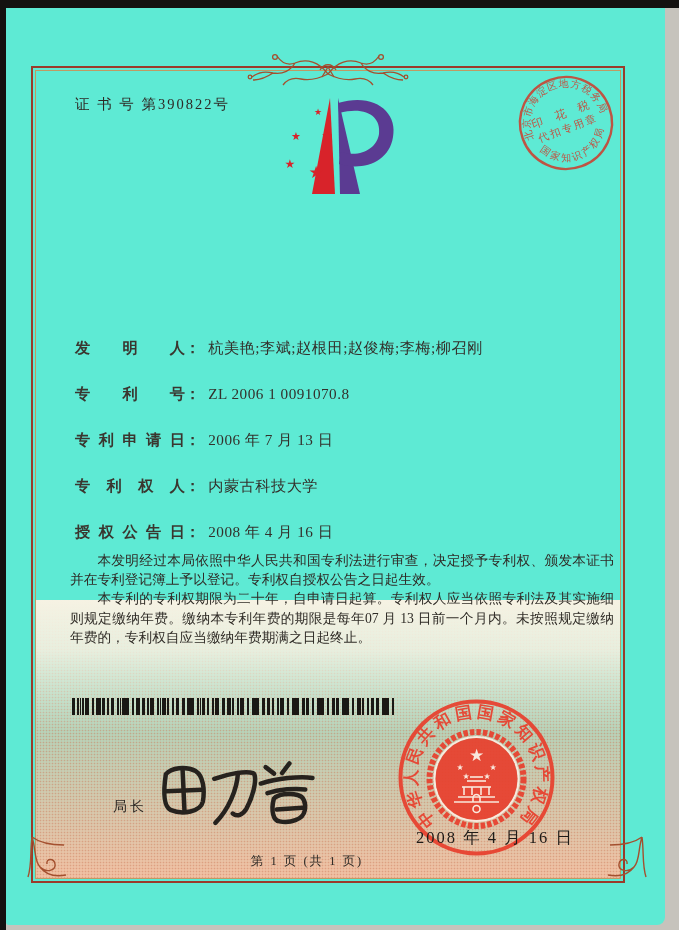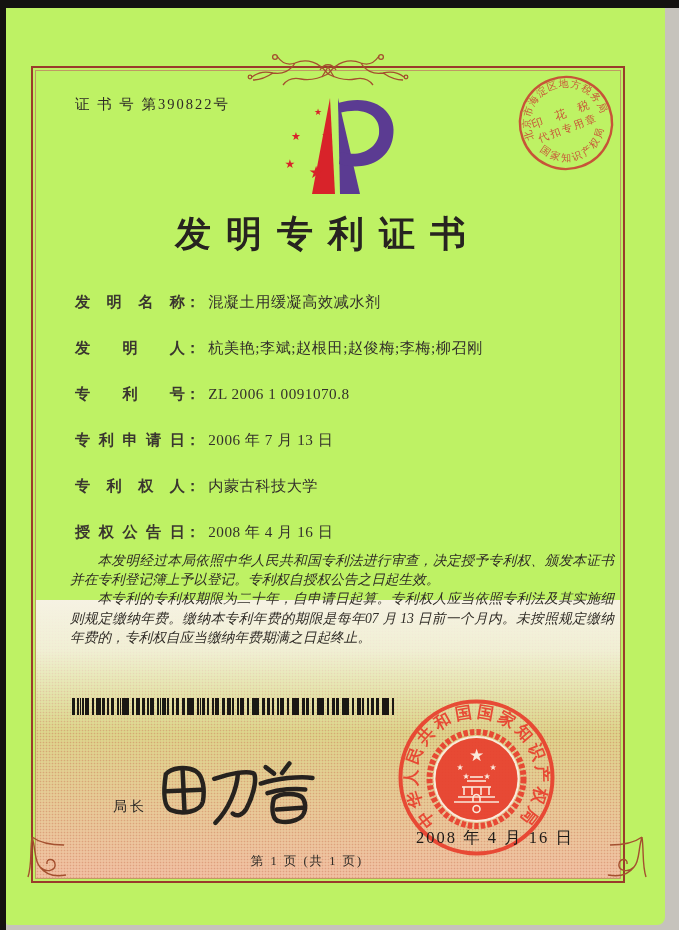--- a/index.html
+++ b/index.html
@@ -1,37 +1,37 @@
 <!DOCTYPE html>
 <html><head>
 <meta charset="utf-8">
 <style>
   html,body{margin:0;padding:0;}
   body{font-family:"Liberation Serif","DejaVu Serif",serif;}
   #stage{position:relative;width:679px;height:930px;background:#c6c3bc;overflow:hidden;}
   #stage::before{content:"";position:absolute;left:0;top:0;width:100%;height:8px;background:#141210;z-index:5;}
   #stage::after{content:"";position:absolute;left:0;top:0;width:6px;height:100%;background:#141210;z-index:5;}
-  .paper{position:absolute;left:6px;top:7px;right:14px;bottom:5px;background:#bef264;border-radius:0 0 8px 3px;}
+  .paper{position:absolute;left:6px;top:7px;right:14px;bottom:5px;background:#5eead4;border-radius:0 0 8px 3px;}
   .frame{position:absolute;left:25px;top:59px;width:594px;height:817px;border:2px solid #9a3c2b;box-sizing:border-box;}
   .frame::before{content:"";position:absolute;inset:2px;border:1px solid #bf9a63;pointer-events:none;}
   .pinkzone{position:absolute;left:3px;right:3px;bottom:3px;height:278px;
      background-image:
        linear-gradient(to bottom,#f6f2e3 0%,rgba(246,242,227,0.85) 18%,rgba(246,242,227,0) 48%),
        radial-gradient(circle,rgba(205,118,84,0.45) 0.7px,rgba(205,118,84,0) 1.1px),
        linear-gradient(to bottom,rgba(243,198,171,0.25),#f1c0a3);
      background-size:auto,3px 3px,auto;z-index:0;}
   .cert-no{position:absolute;left:69px;top:88px;font-size:14.5px;color:#2e2a26;letter-spacing:2px;z-index:2;}
   .title{position:absolute;left:25px;top:203px;width:594px;text-align:center;font-size:36px;font-weight:bold;
      letter-spacing:15px;color:#272320;z-index:2;}
   .fieldrow{position:absolute;left:69px;font-size:15.2px;color:#33302b;white-space:nowrap;z-index:2;}
   .flabel{display:inline-block;width:110px;text-align:justify;text-align-last:justify;font-weight:600;color:#3a362f;}
   .fcolon{font-weight:600;color:#3a362f;margin-right:8px;}
   .fvalue{letter-spacing:0.5px;}
   .bodytext{position:absolute;left:64px;top:544px;width:544px;font-size:13.7px;line-height:19.2px;
-     color:#2f2b26;text-align:justify;z-index:2;font-style:italic;}
+     color:#2f2b26;text-align:justify;z-index:2;}
   .bodytext p{margin:0;text-indent:2em;}
   .barcode{position:absolute;left:66px;top:691px;width:324px;height:17px;z-index:2;
      background-image:
        repeating-linear-gradient(90deg,#1a1714 0,#1a1714 2px,rgba(0,0,0,0) 2px,rgba(0,0,0,0) 5px),
        repeating-linear-gradient(90deg,#1a1714 0,#1a1714 1px,rgba(0,0,0,0) 1px,rgba(0,0,0,0) 8px),
        repeating-linear-gradient(90deg,#1a1714 0,#1a1714 3px,rgba(0,0,0,0) 3px,rgba(0,0,0,0) 13px);}
   .juzhang{position:absolute;left:107px;top:791px;font-size:14px;letter-spacing:3px;color:#2e2a26;z-index:2;}
   .sig{position:absolute;left:149px;top:736px;z-index:2;}
   .sealwrap{position:absolute;left:388px;top:688px;z-index:2;opacity:0.93;}
   .taxstamp{position:absolute;left:500px;top:56px;z-index:2;transform:rotate(-20deg);opacity:0.9;}
@@ -92,25 +92,21 @@
       <path d="M66,13 C102,2 126,22 121,47 C117,73 90,81 67,74 L69,62 C89,68 105,58 107,44 C109,27 95,16 67,23 Z" fill="#5b3b92"></path>
       <g fill="#d8232a" text-anchor="middle" font-family="'DejaVu Sans',sans-serif">
         <text x="46" y="25" font-size="9">★</text>
         <text x="55" y="50" font-size="13">★</text>
         <text x="24" y="50" font-size="11">★</text>
         <text x="18" y="78" font-size="12">★</text>
         <text x="44" y="88" font-size="17">★</text>
       </g>
     </svg>
 
-    <div class="title">发明专利证书</div>
 
-    <div class="fieldrow" style="top:285px">
-      <span class="flabel">发明名称</span><span class="fcolon">：</span><span class="fvalue">混凝土用缓凝高效减水剂</span>
-    </div>
     <div class="fieldrow" style="top:331px">
       <span class="flabel">发明人</span><span class="fcolon">：</span><span class="fvalue">杭美艳;李斌;赵根田;赵俊梅;李梅;柳召刚</span>
     </div>
     <div class="fieldrow" style="top:377px">
       <span class="flabel">专利号</span><span class="fcolon">：</span><span class="fvalue">ZL 2006 1 0091070.8</span>
     </div>
     <div class="fieldrow" style="top:423px">
       <span class="flabel">专利申请日</span><span class="fcolon">：</span><span class="fvalue">2006 年 7 月 13 日</span>
     </div>
     <div class="fieldrow" style="top:469px">

